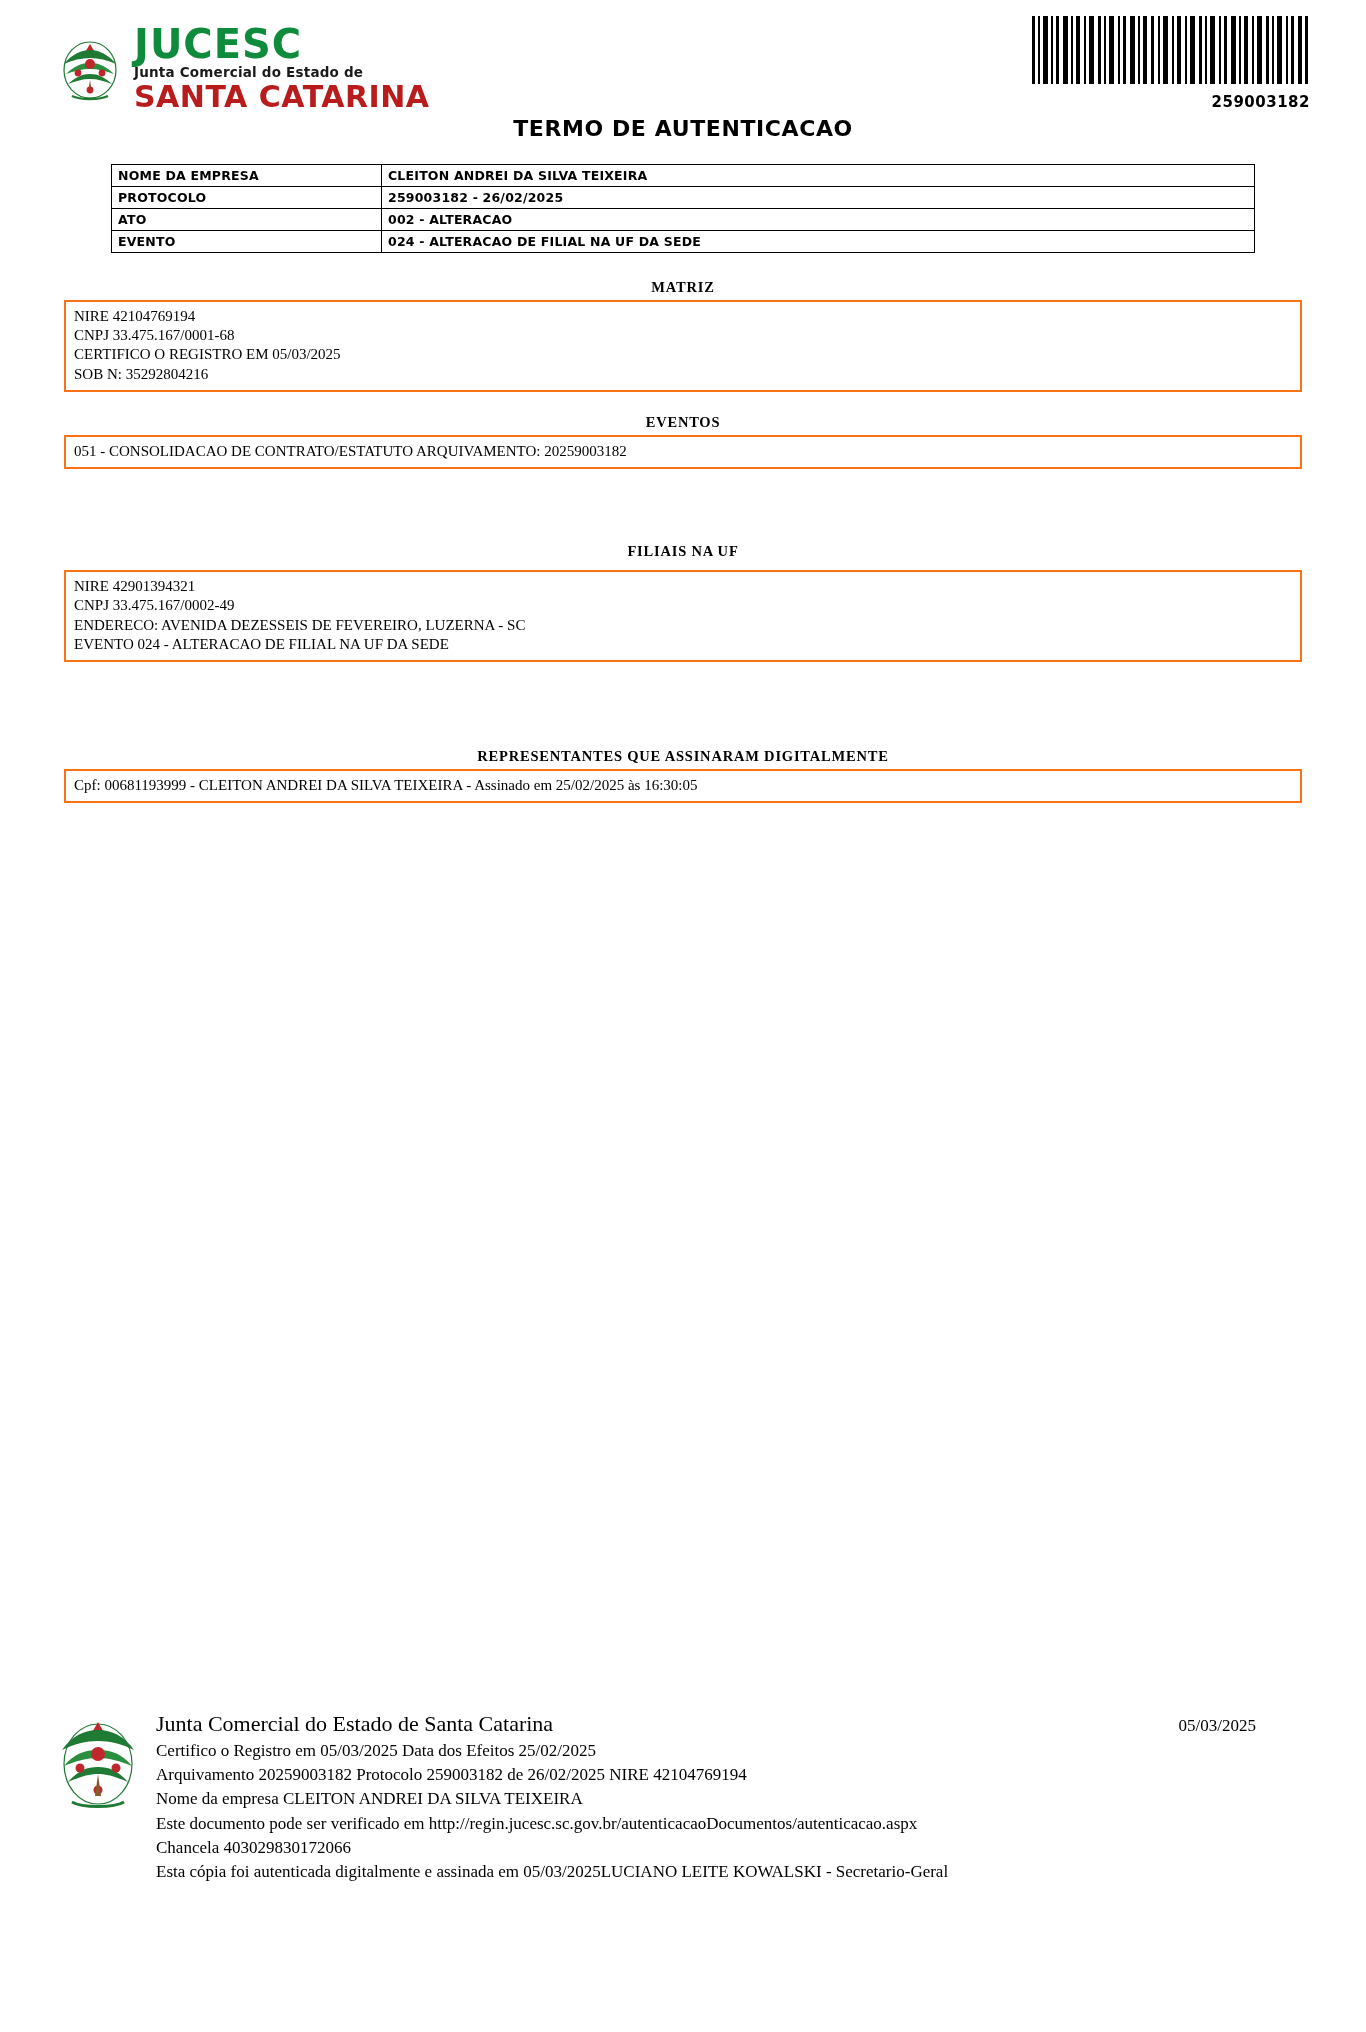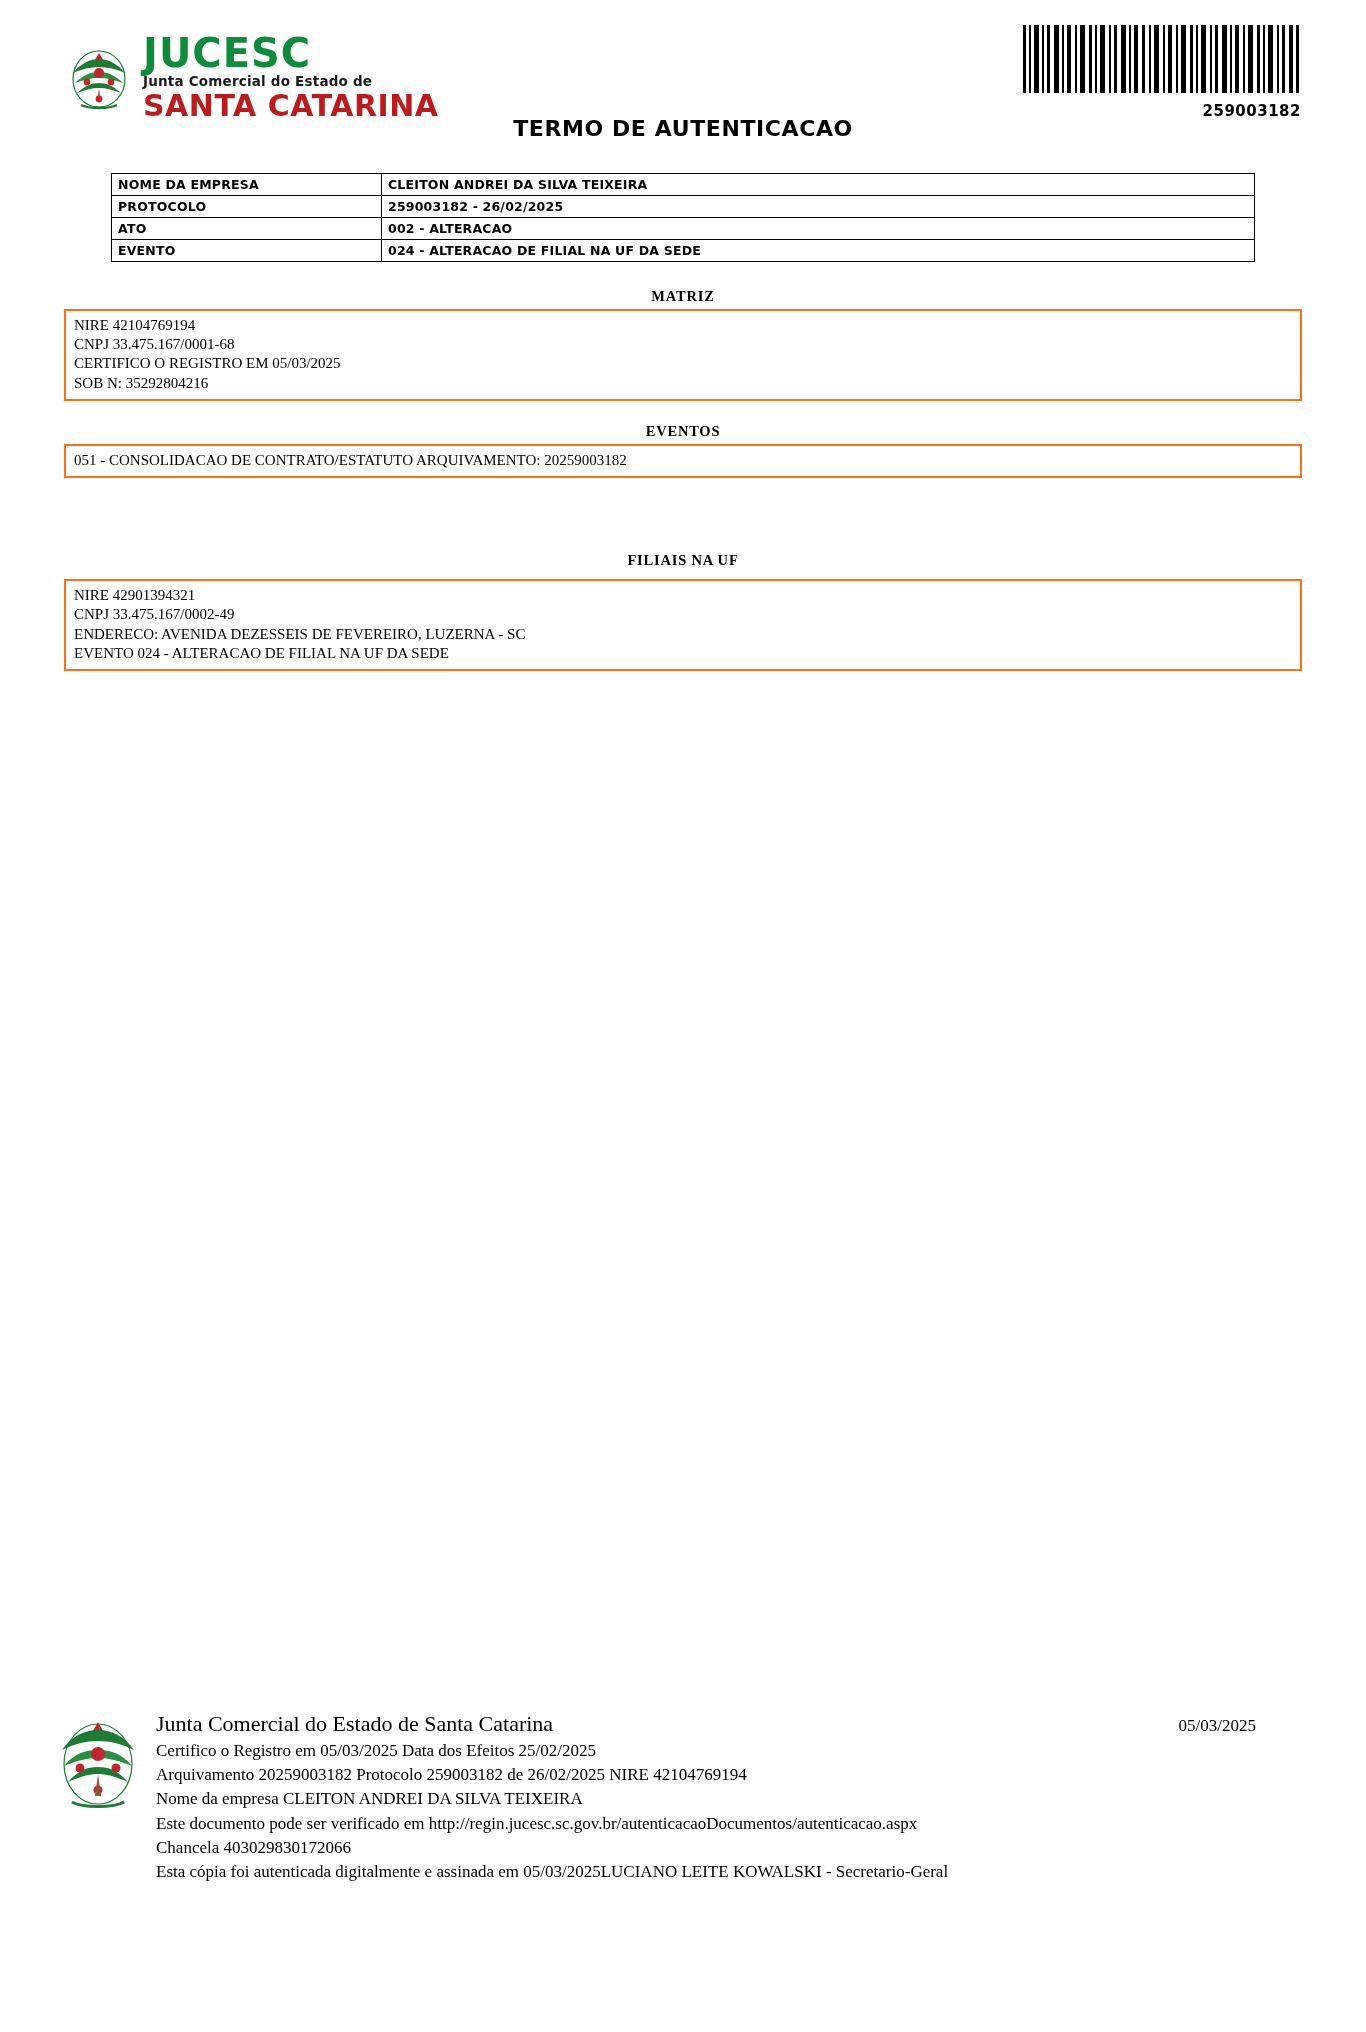--- a/index.html
+++ b/index.html
@@ -12,21 +12,21 @@
     width: 1366px;
     height: 2032px;
     position: relative;
     font-family: "Liberation Serif", serif;
     color: #000;
   }
   .page {
     position: relative;
     width: 1366px;
     height: 2032px;
-    padding: 17px;
+    padding: 8px;
   }
 
   
   .header {
     position: relative;
     height: 118px;
   }
   .logo-block {
     position: absolute;
     left: 44px;
@@ -312,20 +312,26 @@
   <div class="sec-filiais">
     <div class="section-title">FILIAIS NA UF</div>
     <div class="box box-filiais">
       <div class="line">NIRE 42901394321</div>
       <div class="line">CNPJ 33.475.167/0002-49</div>
       <div class="line">ENDERECO: AVENIDA DEZESSEIS DE FEVEREIRO, LUZERNA - SC</div>
       <div class="line">EVENTO 024 - ALTERACAO DE FILIAL NA UF DA SEDE</div>
     </div>
   </div>
 
+  <div class="sec-repr">
+    <div class="section-title">REPRESENTANTES QUE ASSINARAM DIGITALMENTE</div>
+    <div class="box box-repr">
+      <div class="line">Cpf: 00681193999 - CLEITON ANDREI DA SILVA TEIXEIRA - Assinado em 25/02/2025 às 16:30:05</div>
+    </div>
+  </div>
 
   <div class="footer">
     <div class="footer-crest">
       <svg width="96" height="110" viewBox="0 0 96 110">
         <ellipse cx="48" cy="56" rx="34" ry="40" fill="#ffffff" stroke="#1f7a33" stroke-width="1.2"></ellipse>
         <path d="M48 14 L56 28 L40 28 Z" fill="#c0272d"></path>
         <path d="M12 42 C22 28 34 22 48 22 C62 22 74 28 84 42 C72 36 60 33 48 33 C36 33 24 36 12 42 Z" fill="#1f7a33"></path>
         <path d="M14 58 C24 46 34 42 48 42 C62 42 72 46 82 58 C70 53 60 50 48 50 C36 50 26 53 14 58 Z" fill="#2c8f3f"></path>
         <path d="M18 74 C28 63 36 59 48 59 C60 59 68 63 78 74 C66 69 58 66 48 66 C38 66 30 69 18 74 Z" fill="#1f7a33"></path>
         <circle cx="48" cy="46" r="7" fill="#c0272d"></circle>

